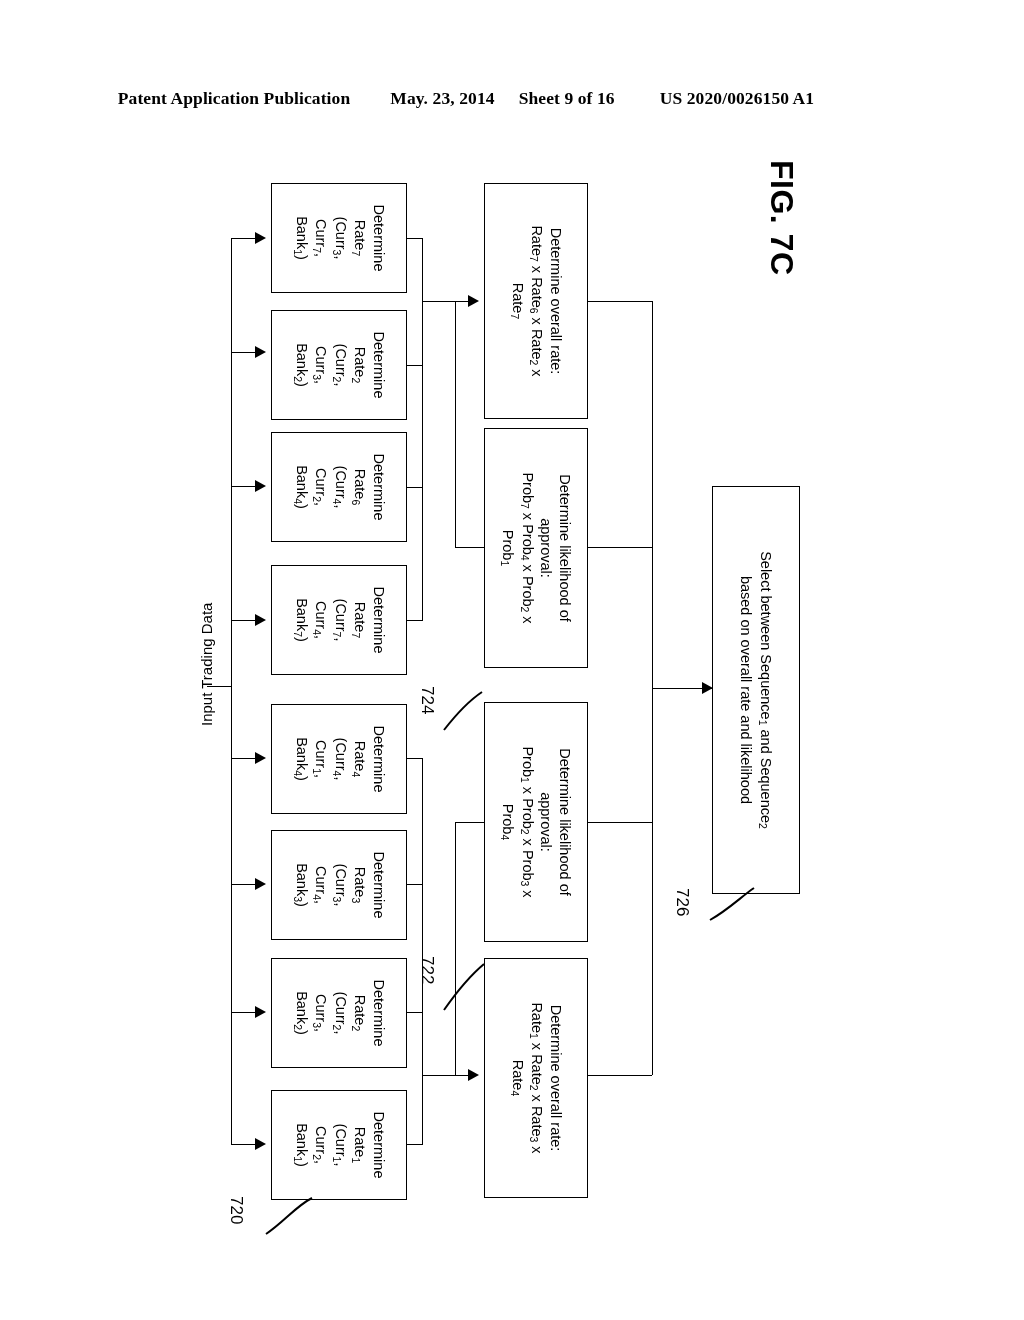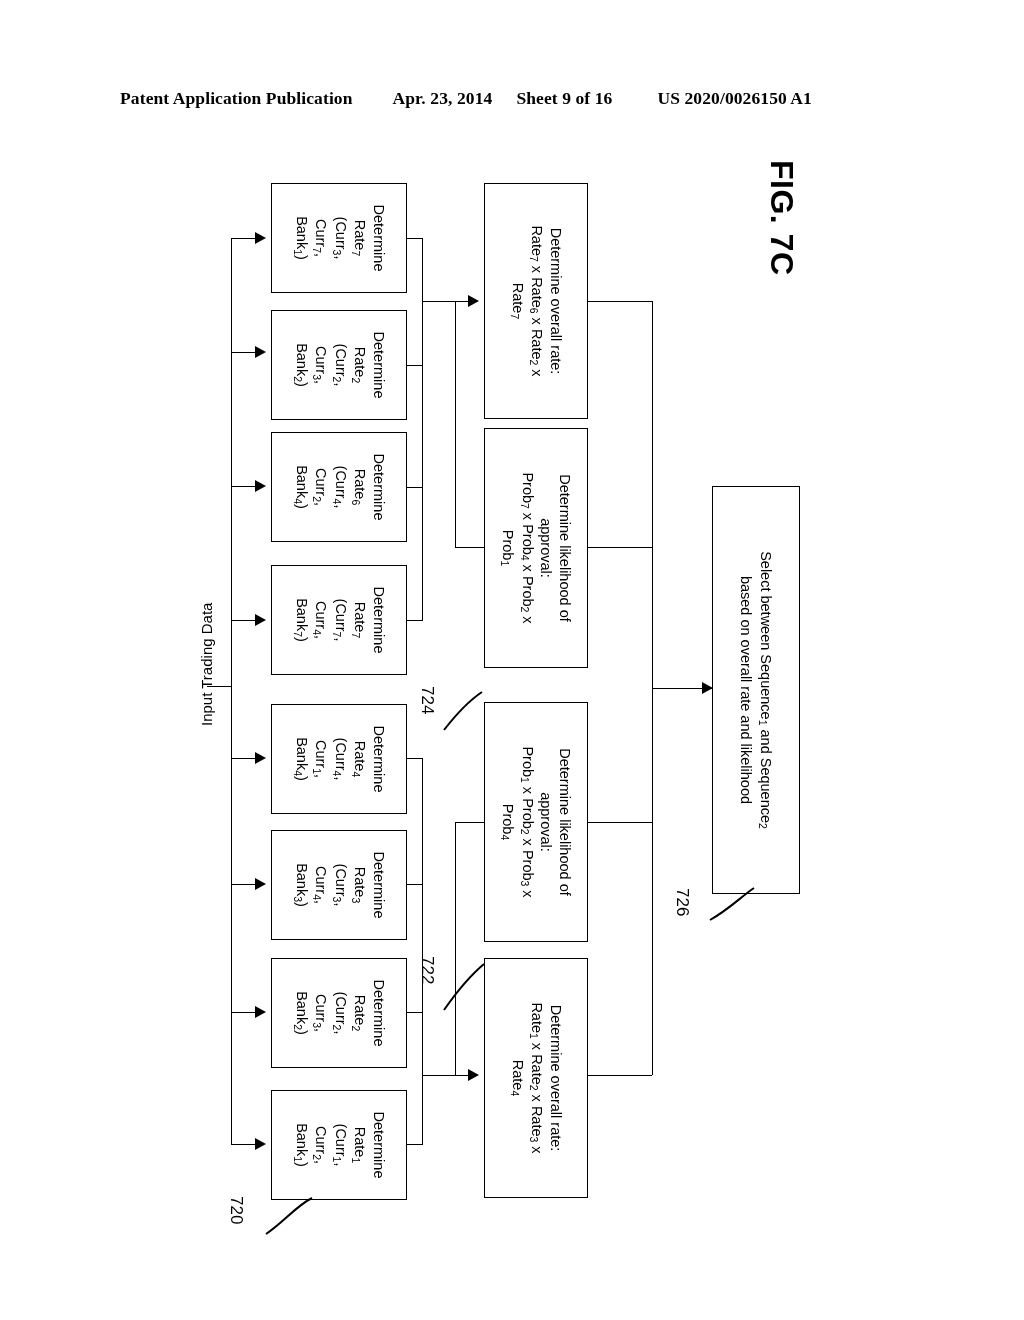--- a/index.html
+++ b/index.html
@@ -90,21 +90,21 @@
     white-space:nowrap;
   }
 </style>
 </head>
 <body>
 
 <div class="page">
 
   <div class="hdr">
     <span class="h1">Patent Application Publication</span>
-    <span class="h2">Apr. 23, 2014</span>
+    <span class="h2">May. 23, 2014</span>
     <span class="h3">Sheet 9 of 16</span>
     <span class="h4">US 2020/0026150 A1</span>
   </div>
 
   <div class="figlabel">FIG. 7C</div>
 
   <div class="ln-v" style="left:231px;top:238px;height:906px;"></div>
 
   <div class="ln-h" style="left:207px;top:686px;width:24px;"></div>
   <div class="inlabel" style="left:198px;top:726px;">Input Trading Data</div>

